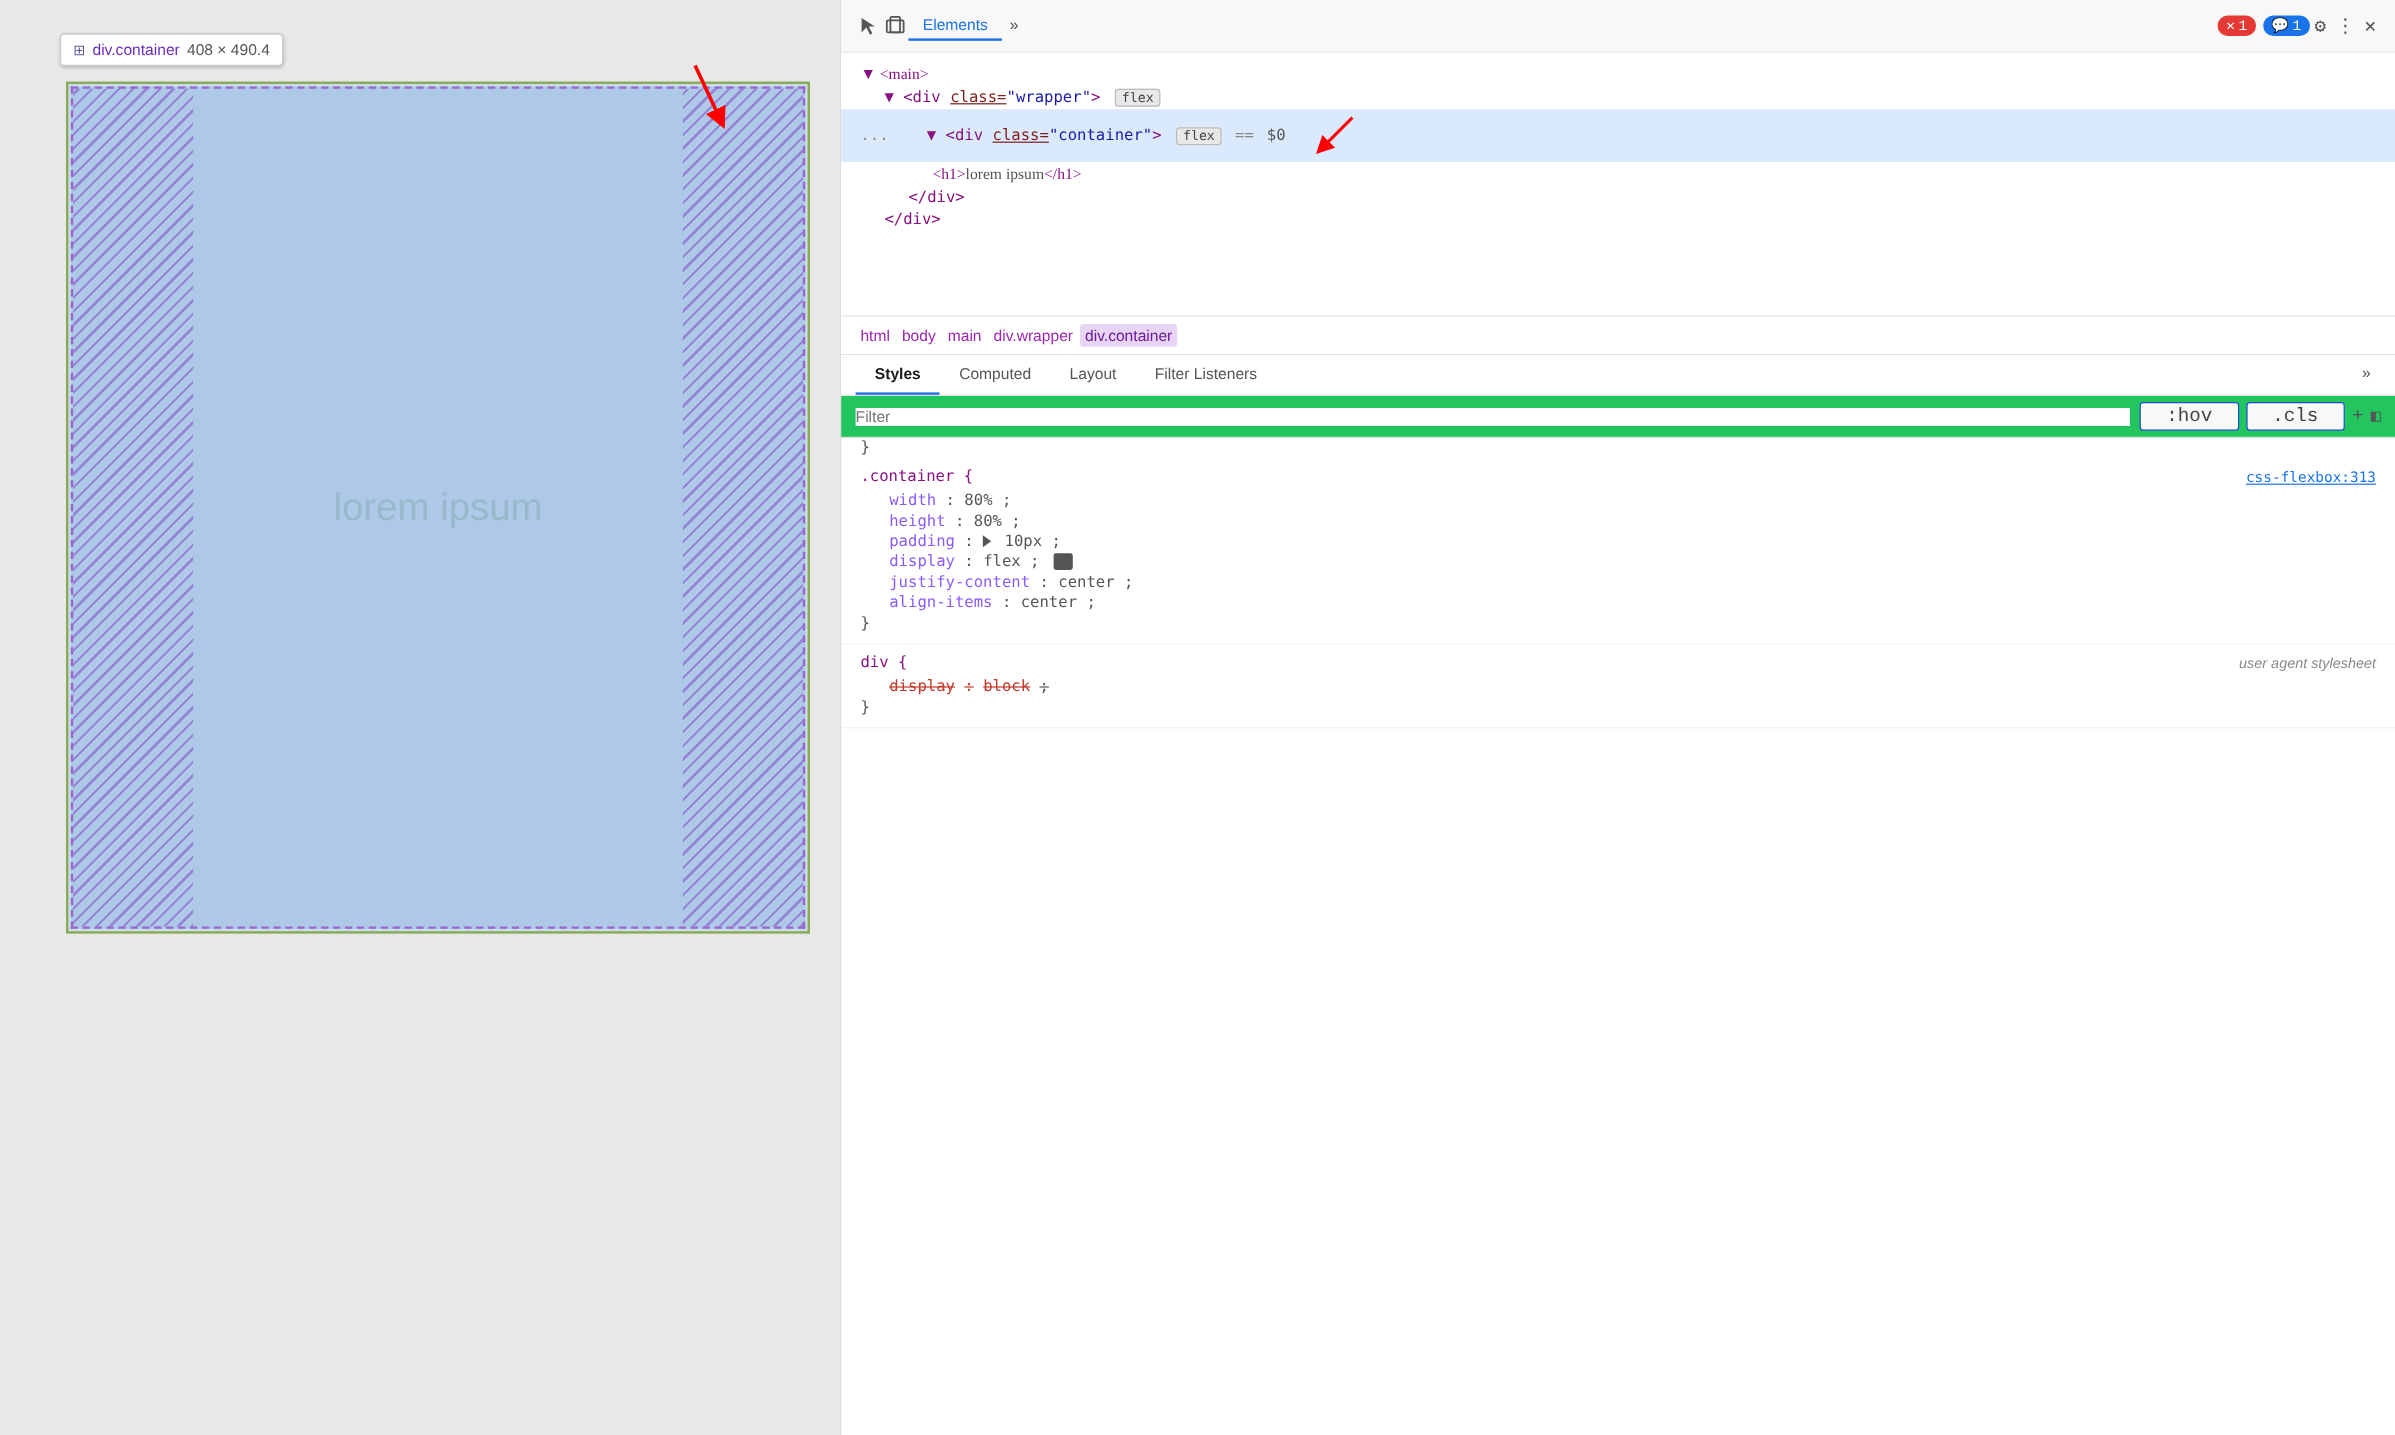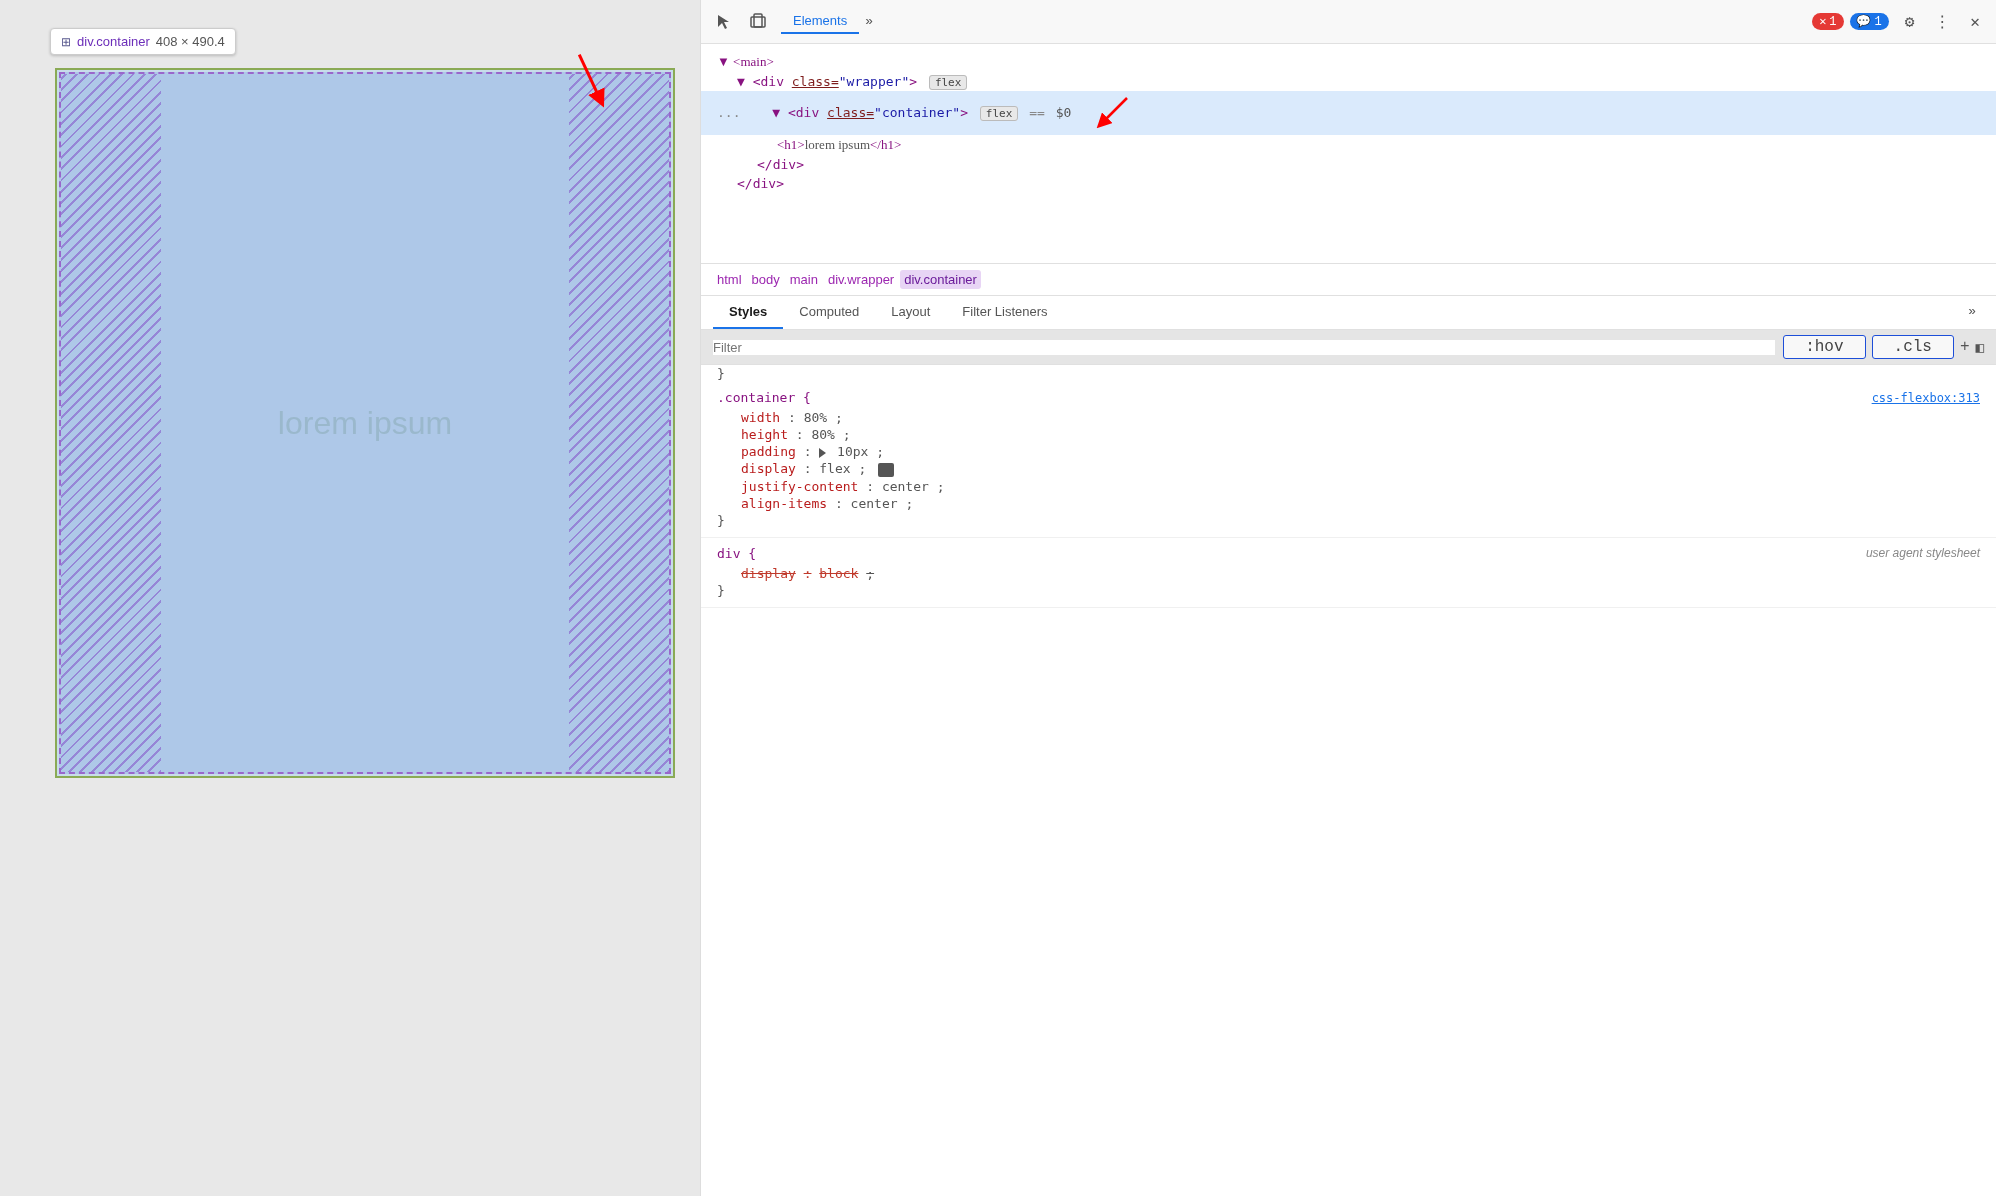--- a/index.html
+++ b/index.html
@@ -134,21 +134,20 @@
       font-family: 'Menlo', 'Courier New', monospace;
       font-size: 13px;
     }
 
     
     .devtools-toolbar {
       display: flex;
       align-items: center;
       padding: 6px 12px;
       border-bottom: 1px solid #e0e0e0;
-      gap: 12px;
       background: #f8f8f8;
       height: 44px;
     }
 
     .dt-icon {
       width: 22px;
       height: 22px;
       display: flex;
       align-items: center;
       justify-content: center;
@@ -325,21 +324,21 @@
       cursor: pointer;
       margin-left: auto;
     }
 
     
     .filter-bar {
       display: flex;
       align-items: center;
       padding: 5px 12px;
       border-bottom: 1px solid #e0e0e0;
-      background: #e5e5e5;
+      background: #22c55e;
       gap: 8px;
     }
 
     .filter-input {
       flex: 1;
       border: none;
       outline: none;
       font-size: 13px;
       color: #555;
       font-family: -apple-system, BlinkMacSystemFont, sans-serif;
@@ -416,21 +415,21 @@
     }
 
     .css-prop {
       padding: 1px 0 1px 24px;
       font-size: 13px;
       font-family: 'Menlo', monospace;
       color: #555;
     }
 
     .css-prop-name {
-      color: #b91c1c;
+      color: #8b5cf6;
     }
 
     .css-prop-value {
       color: #555;
     }
 
     .css-colon {
       color: #555;
     }
 

